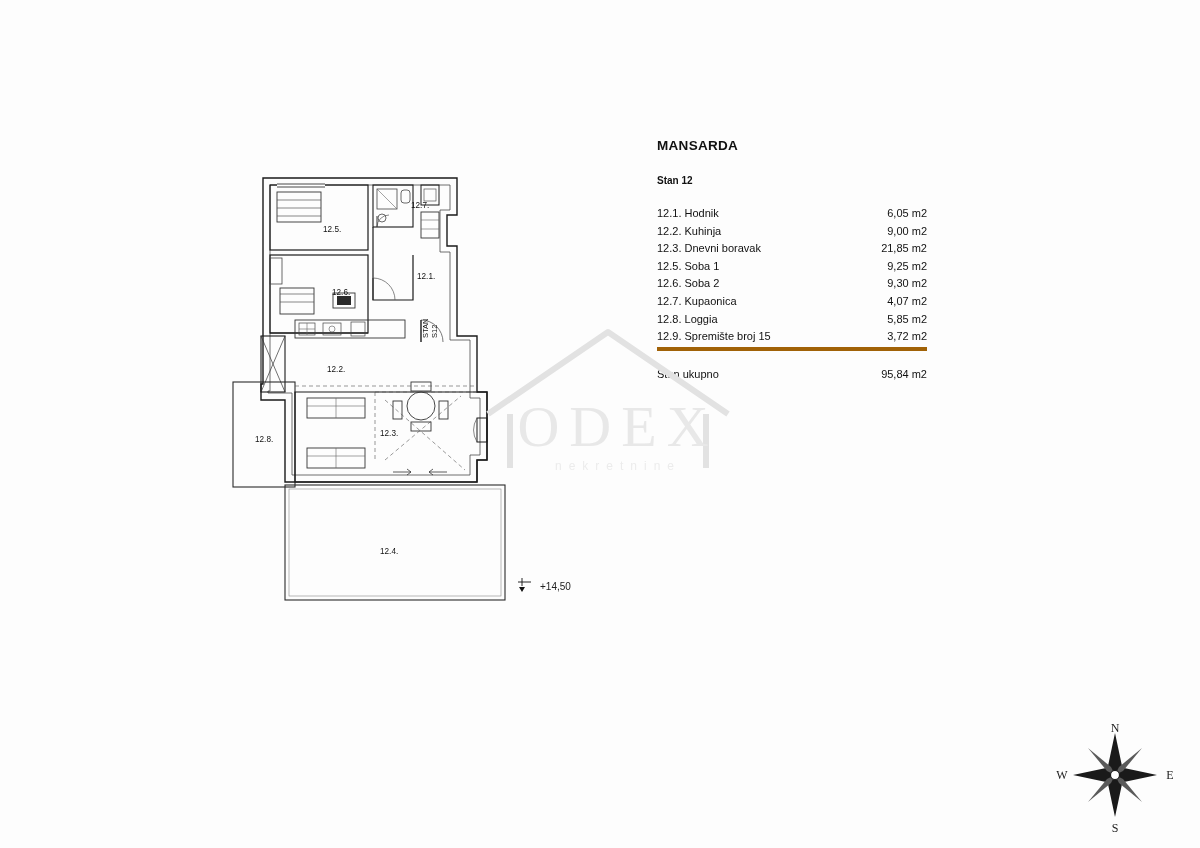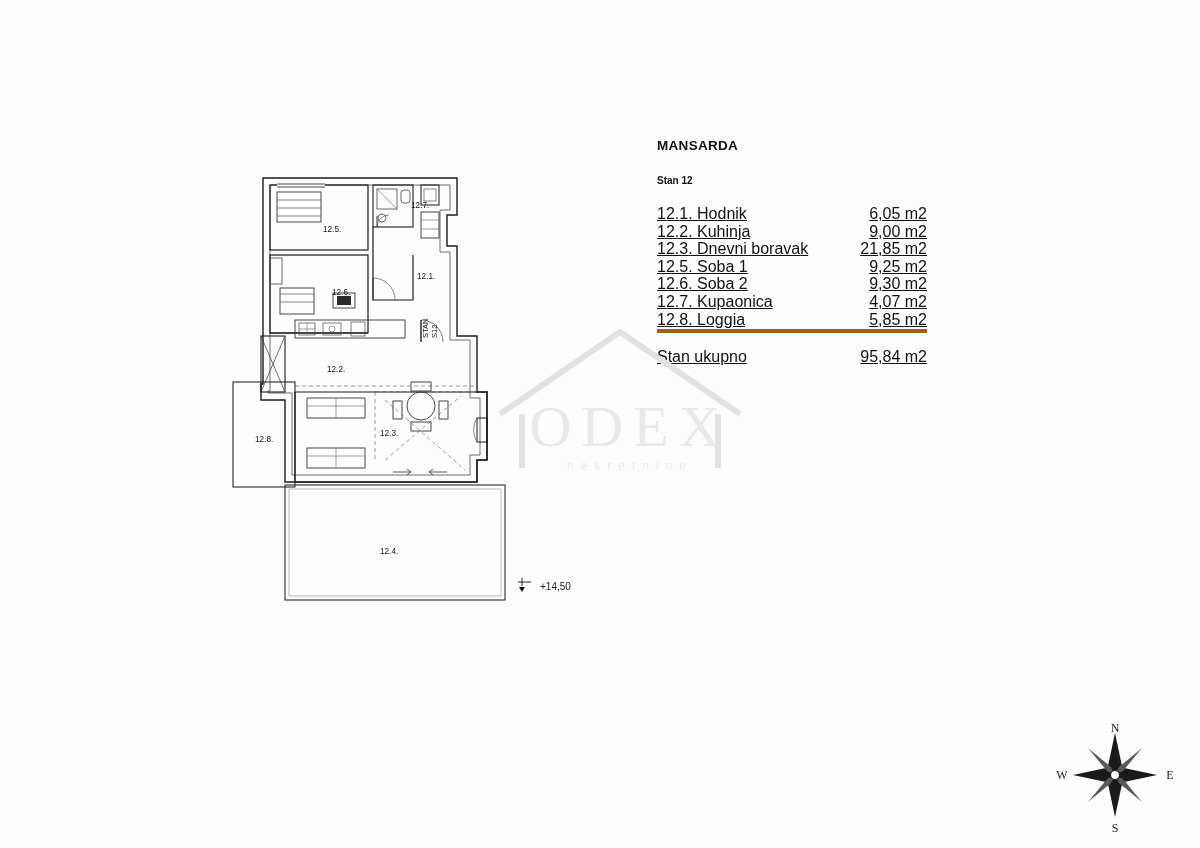--- a/index.html
+++ b/index.html
@@ -34,24 +34,23 @@
     margin: 0 0 22px 0;
   }
   .legend-sub {
     font-size: 10px;
     font-weight: bold;
     margin: 0 0 19px 0;
   }
   .legend-row {
     display: flex;
     justify-content: space-between;
-    font-size: 16px;
+    font-size: 11px;
     line-height: 17.6px;
     white-space: nowrap;
-    text-decoration: underline;
   }
   .legend-row .lbl { text-align: left; }
   .legend-row .val { text-align: right; min-width: 72px; }
   .legend-row.total {
     border-top: 4px solid #a16207;
     margin-top: 1px;
     padding-top: 15px;
   }
 
   
@@ -60,21 +59,21 @@
     left: 225px;
     top: 160px;
     width: 360px;
     height: 460px;
   }
   .plan svg { display: block; }
 
   
   .watermark {
     position: absolute;
-    left: 470px;
+    left: 458px;
     top: 318px;
     width: 320px;
     height: 190px;
     pointer-events: none;
   }
   .watermark svg { display: block; }
 
   
   .compass {
     position: absolute;
@@ -129,20 +128,24 @@
       <span class="lbl">12.6. Soba 2</span>
       <span class="val">9,30 m2</span>
     </div>
     <div class="legend-row">
       <span class="lbl">12.7. Kupaonica</span>
       <span class="val">4,07 m2</span>
     </div>
     <div class="legend-row">
       <span class="lbl">12.8. Loggia</span>
       <span class="val">5,85 m2</span>
+    </div>
+    <div class="legend-row">
+      <span class="lbl">12.9. Spremište broj 15</span>
+      <span class="val">3,72 m2</span>
     </div>
     <div class="legend-row total">
       <span class="lbl">Stan ukupno</span>
       <span class="val">95,84 m2</span>
     </div>
   </div>
 
   <div class="plan">
     <svg width="360" height="460" viewBox="0 0 360 460" xmlns="http://www.w3.org/2000/svg">
       <defs>

